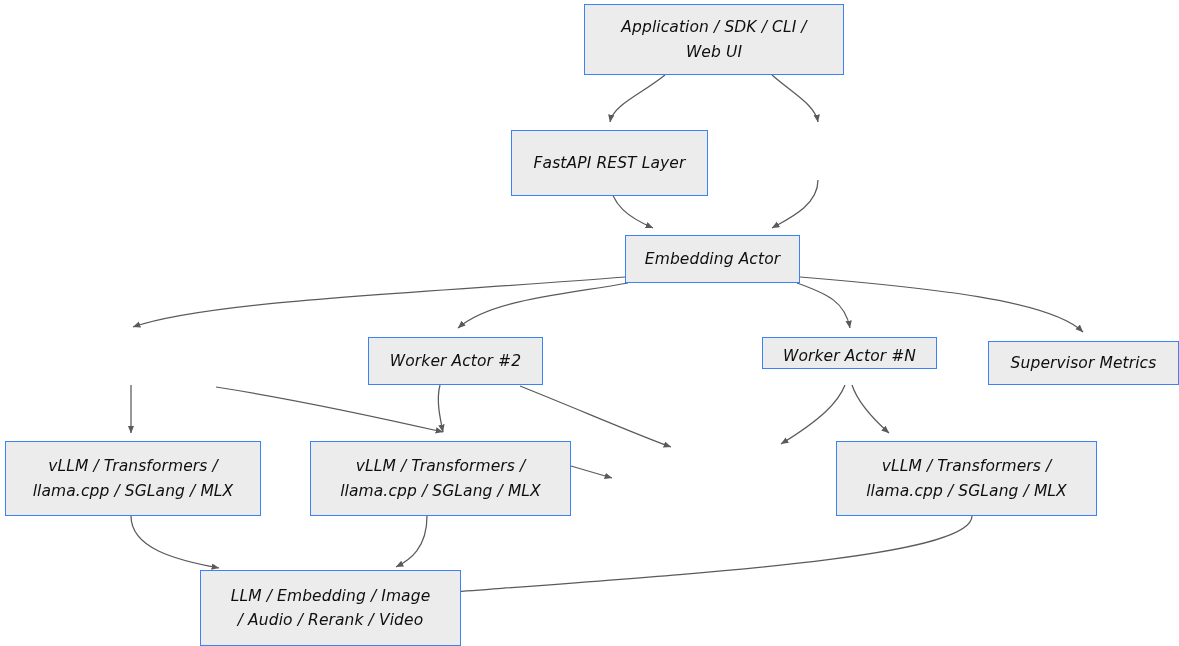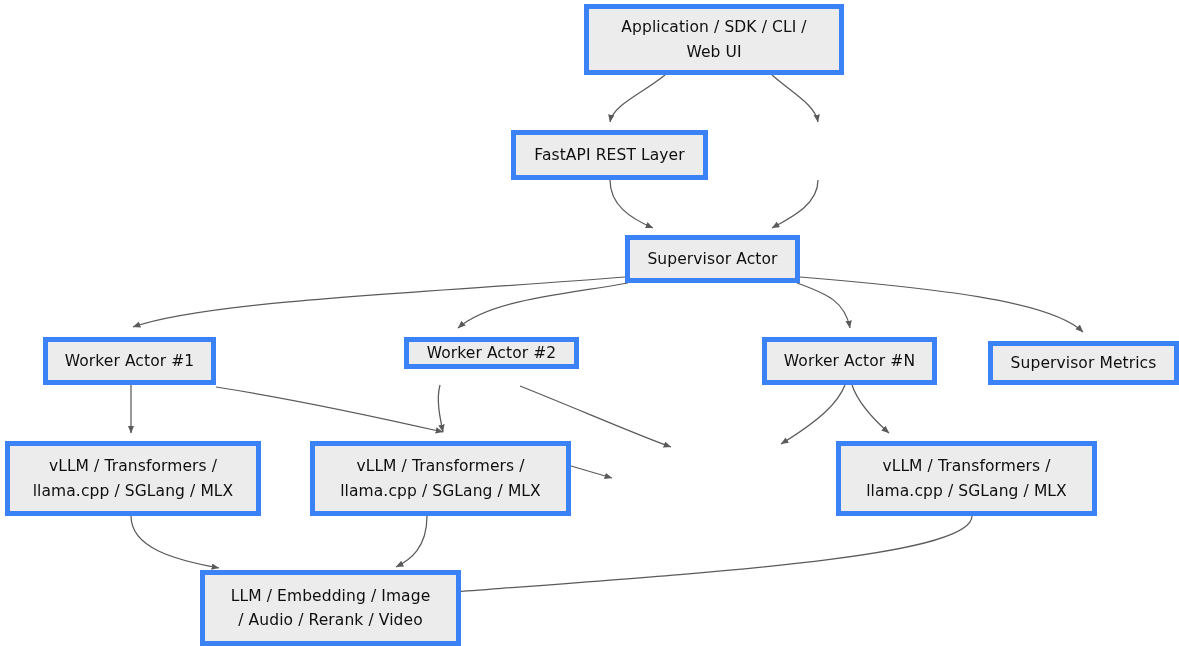--- a/index.html
+++ b/index.html
@@ -22,45 +22,46 @@
     left: 0;
     top: 0;
     width: 1179px;
     height: 646px;
     pointer-events: none;
   }
   .node {
     position: absolute;
     box-sizing: border-box;
     background: #ececec;
-    border: 5px solid #3b82f6;
+    border: 1px solid #3b82f6;
     display: flex;
     align-items: center;
     justify-content: center;
     text-align: center;
     color: #0f0f0f;
     font-size: 15.5px;
     line-height: 1.55;
     letter-spacing: 0.1px;
     white-space: pre-line;
     z-index: 2;
+    font-style: italic;
   }
   .node-label {
     display: block;
     padding: 0 8px;
     white-space: pre-line;
   }
   
   #node-app        { left: 584px;  top: 4px;   width: 260px; height: 71px; }
-  #node-fastapi    { left: 511px;  top: 130px; width: 197px; height: 50px; }
+  #node-fastapi    { left: 511px;  top: 130px; width: 197px; height: 66px; }
   #node-click      { left: 758px;  top: 130px; width: 120px; height: 50px; }
   #node-supervisor { left: 625px;  top: 235px; width: 175px; height: 48px; }
   #node-worker1    { left: 43px;   top: 337px; width: 173px; height: 48px; }
-  #node-worker2    { left: 368px;  top: 337px; width: 175px; height: 32px; margin-left: 36px; }
-  #node-workerN    { left: 762px;  top: 337px; width: 175px; height: 48px; }
+  #node-worker2    { left: 368px;  top: 337px; width: 175px; height: 48px; }
+  #node-workerN    { left: 762px;  top: 337px; width: 175px; height: 32px; align-items: flex-end; }
   #node-supmetrics { left: 988px;  top: 341px; width: 191px; height: 44px; }
   #node-engine1    { left: 5px;    top: 441px; width: 256px; height: 75px; }
   #node-engine2    { left: 310px;  top: 441px; width: 261px; height: 75px; }
   #node-workermetrics { left: 620px; top: 453px; width: 167px; height: 51px; }
   #node-engineN    { left: 836px;  top: 441px; width: 261px; height: 75px; }
   #node-modalities { left: 200px;  top: 570px; width: 261px; height: 76px; }
 </style>
 </head>
 <body>
 
@@ -116,26 +117,23 @@
     <span class="node-label">Application / SDK / CLI /
 Web UI</span>
   </div>
 
   <div class="node" id="node-fastapi">
     <span class="node-label">FastAPI REST Layer</span>
   </div>
 
 
   <div class="node" id="node-supervisor">
-    <span class="node-label">Supervisor Actor</span>
+    <span class="node-label">Embedding Actor</span>
   </div>
 
-  <div class="node" id="node-worker1">
-    <span class="node-label">Worker Actor #1</span>
-  </div>
 
   <div class="node" id="node-worker2">
     <span class="node-label">Worker Actor #2</span>
   </div>
 
   <div class="node" id="node-workerN">
     <span class="node-label">Worker Actor #N</span>
   </div>
 
   <div class="node" id="node-supmetrics">

